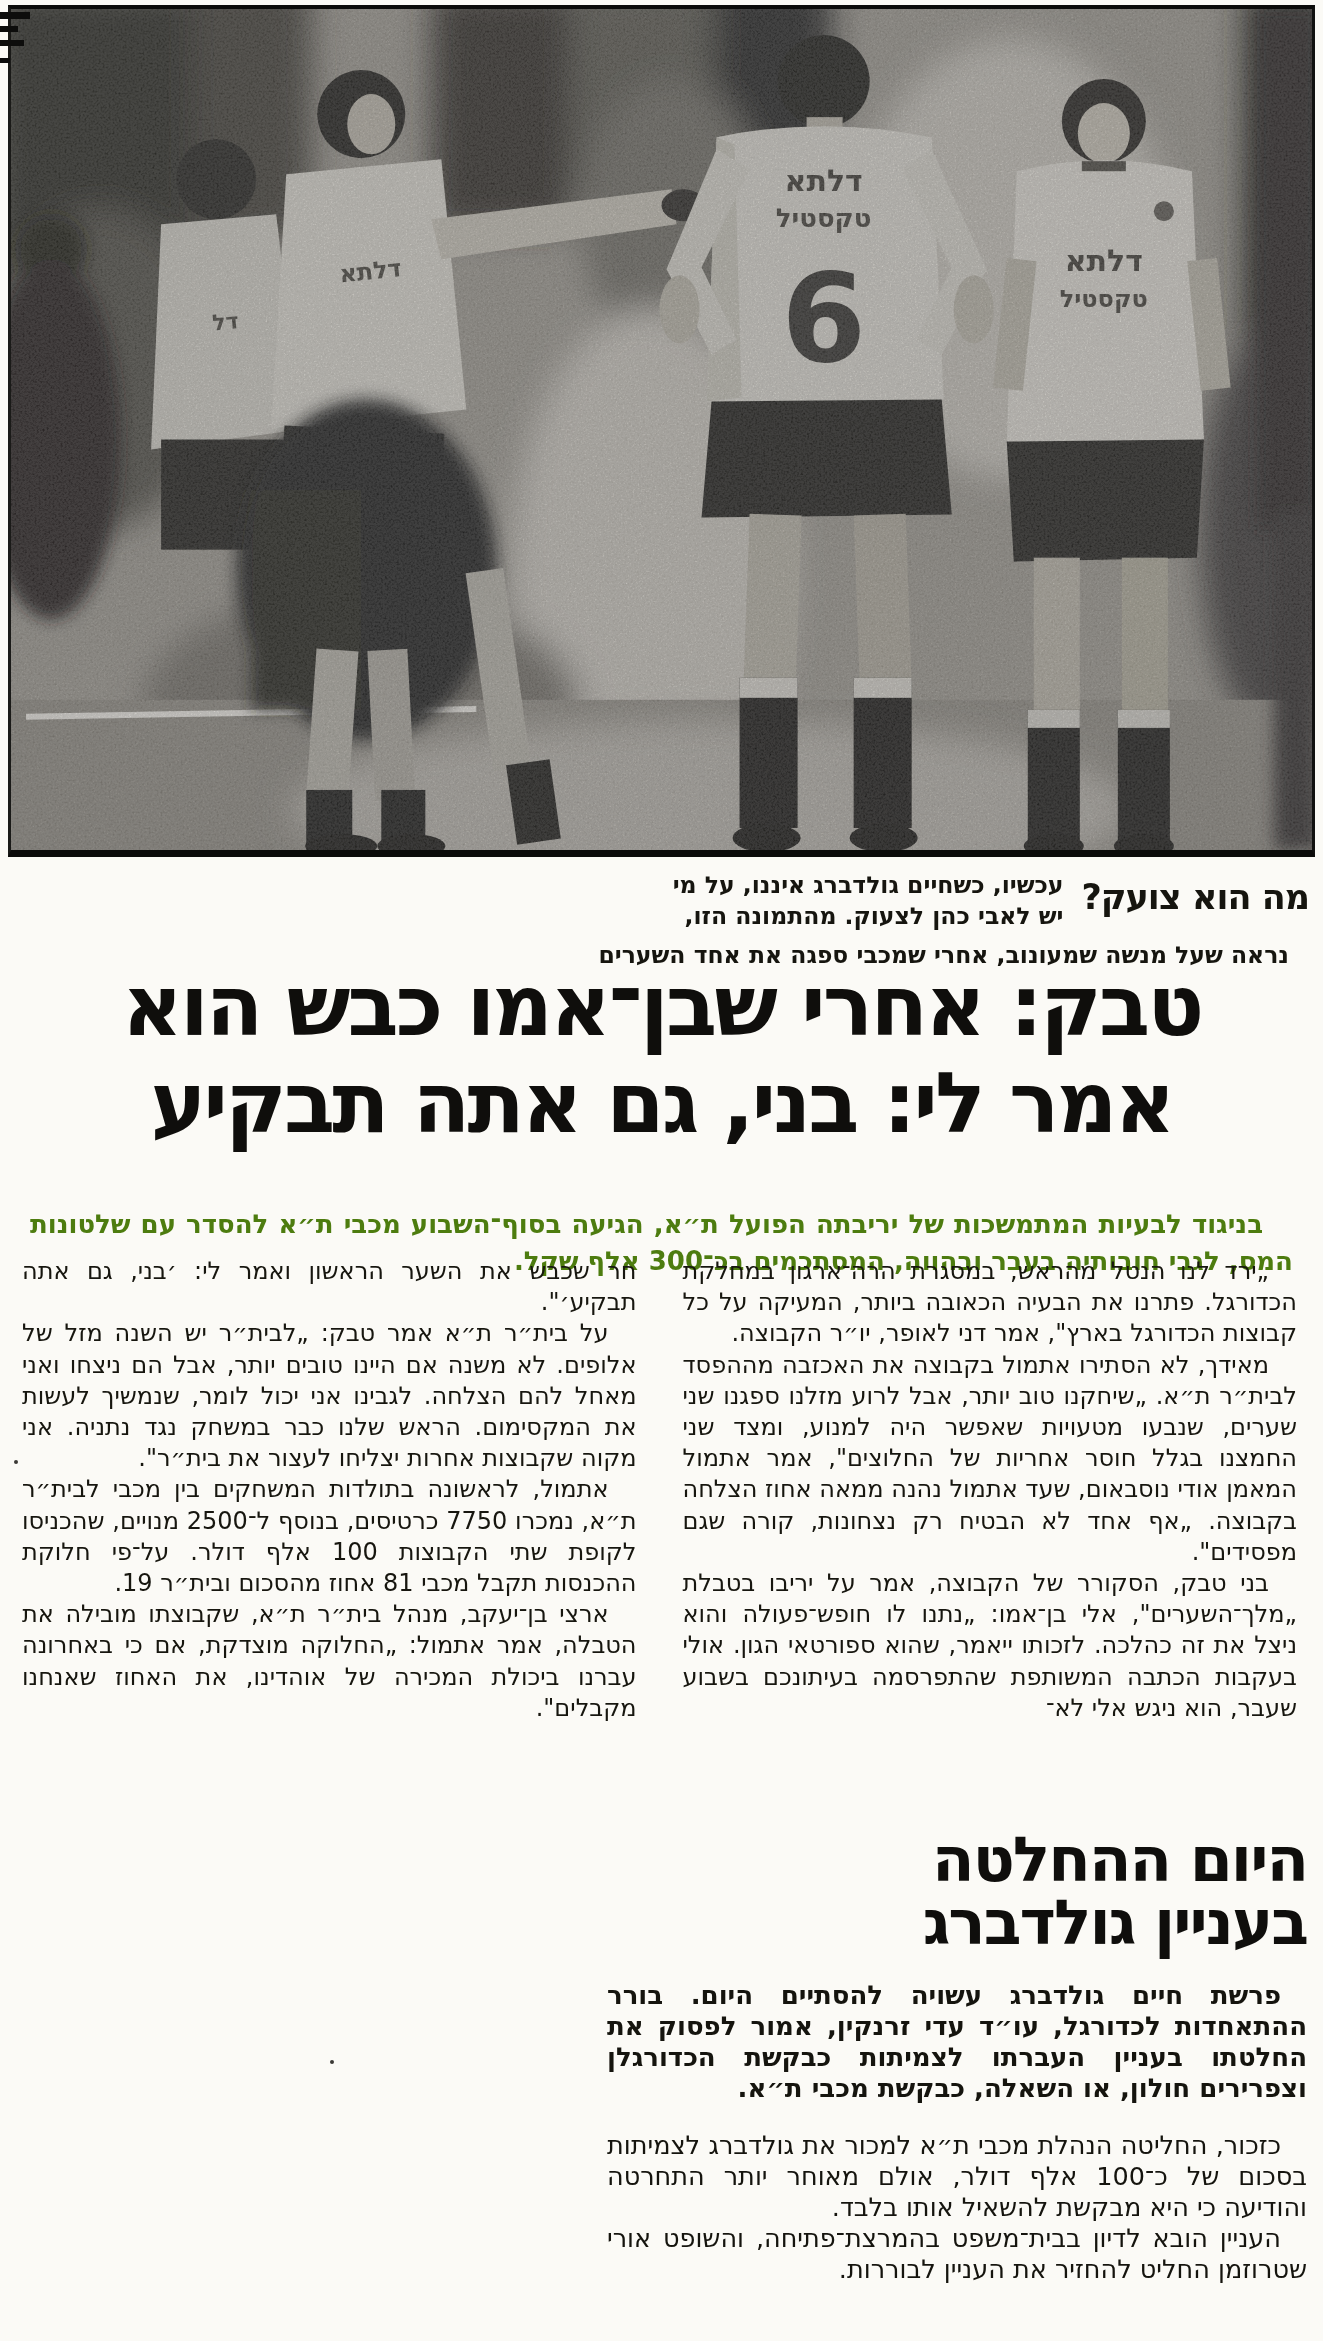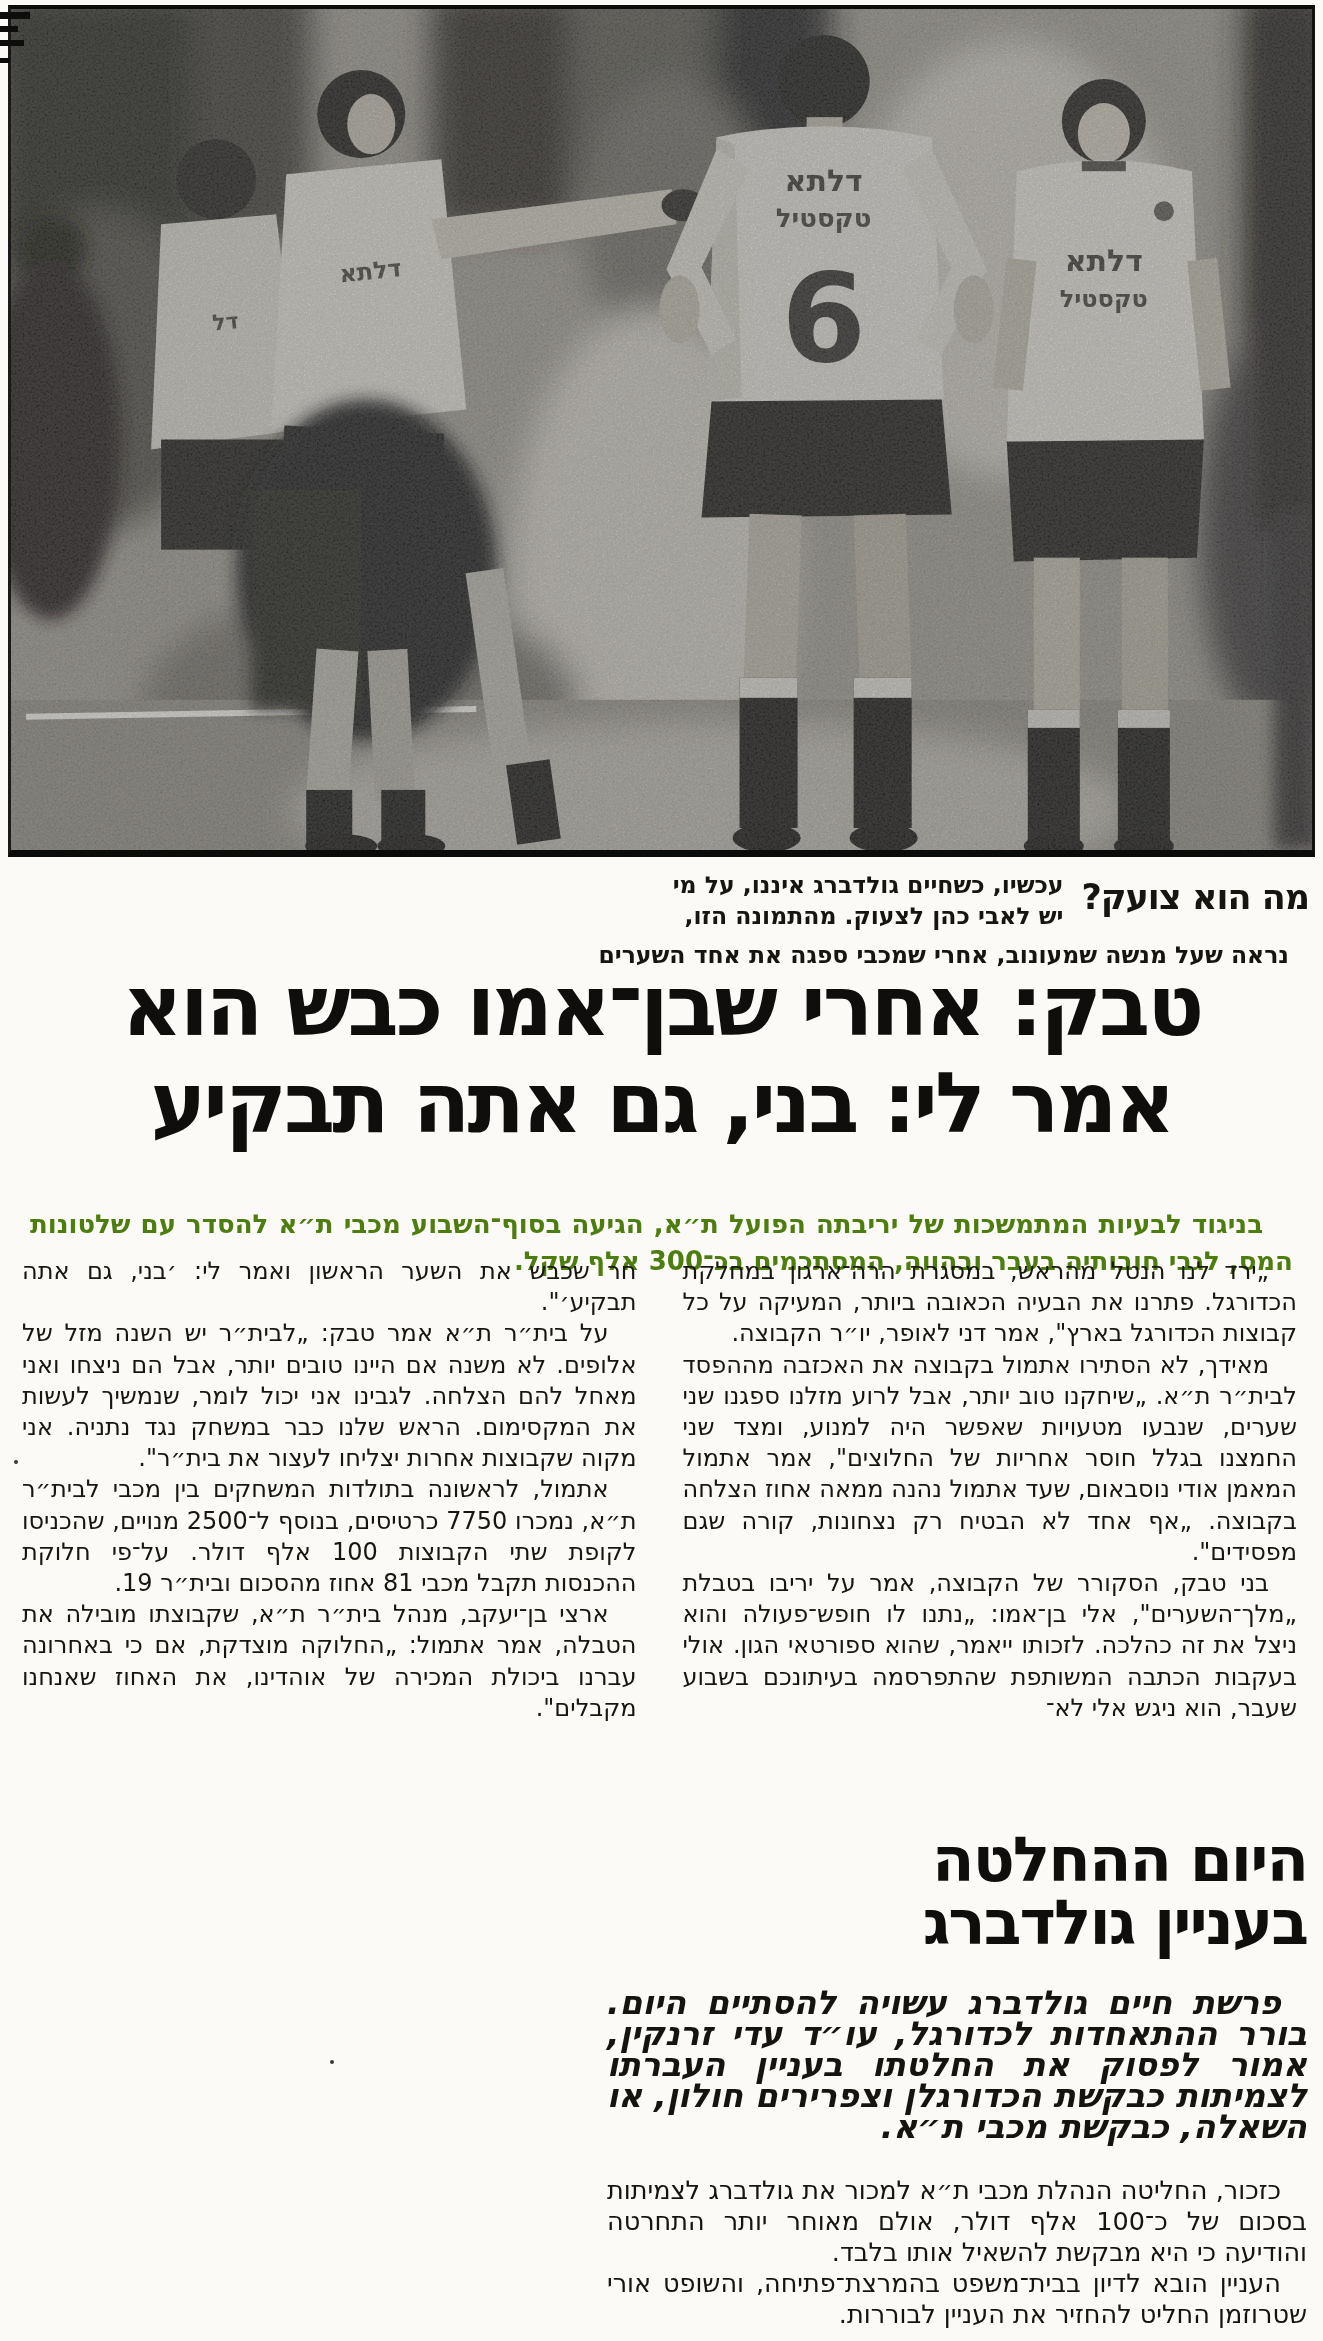--- a/index.html
+++ b/index.html
@@ -68,22 +68,22 @@
   .col{flex:1 1 0;font-size:24px;line-height:31.2px;text-align:justify;color:#17160f;}
   .col p{margin:0;text-indent:28px;}
   .col p.cont{text-indent:0;}
   
   .article2{position:absolute;top:1828px;right:16px;width:700px;color:#15140e;}
   .a2-headline{
     text-align:right;font-size:62px;font-weight:900;
     line-height:63px;letter-spacing:-2px;color:#0f0e0c;
   }
   .a2-lede{
-    font-size:33px;font-weight:700;line-height:31px;
-    text-align:justify;text-indent:26px;font-style:italic;
+    font-size:26px;font-weight:700;line-height:31px;
+    text-align:justify;text-indent:26px;
   }
   .a2-body p{
     margin:0;font-size:25.5px;font-weight:400;line-height:31px;
     text-align:justify;text-indent:26px;
   }
 </style>
 </head>
 <body>
 
 <div class="page">

